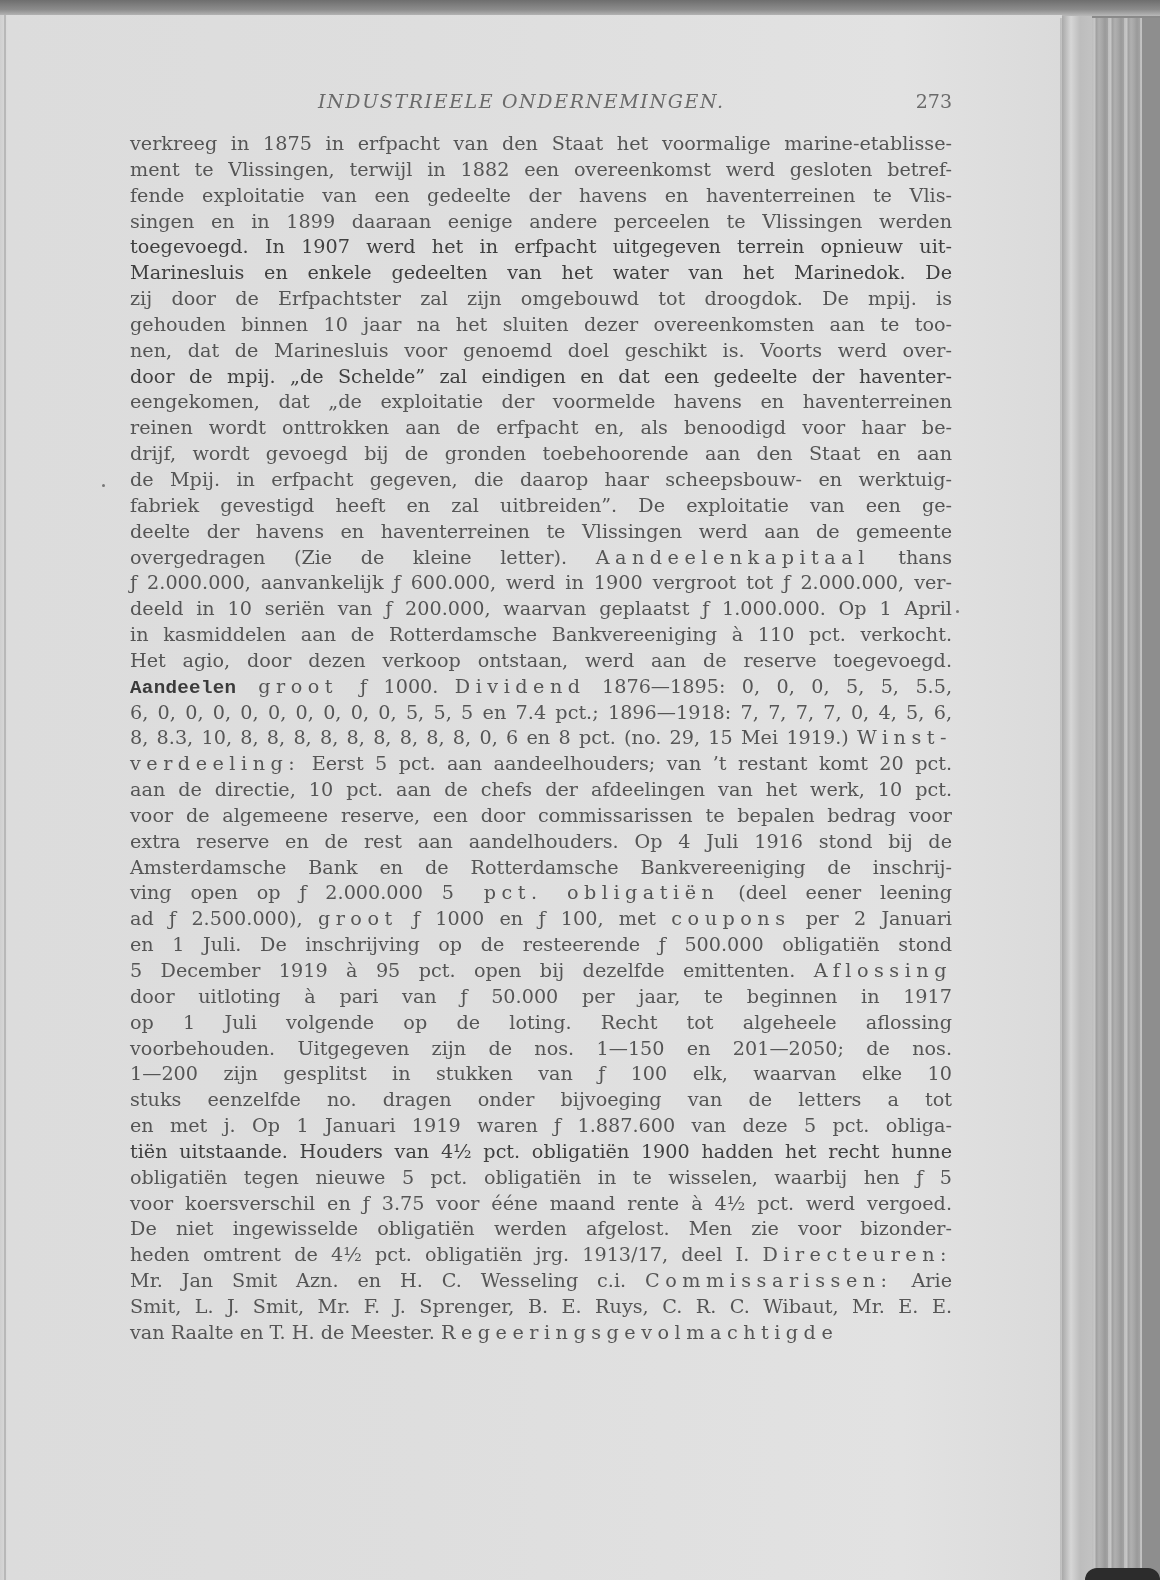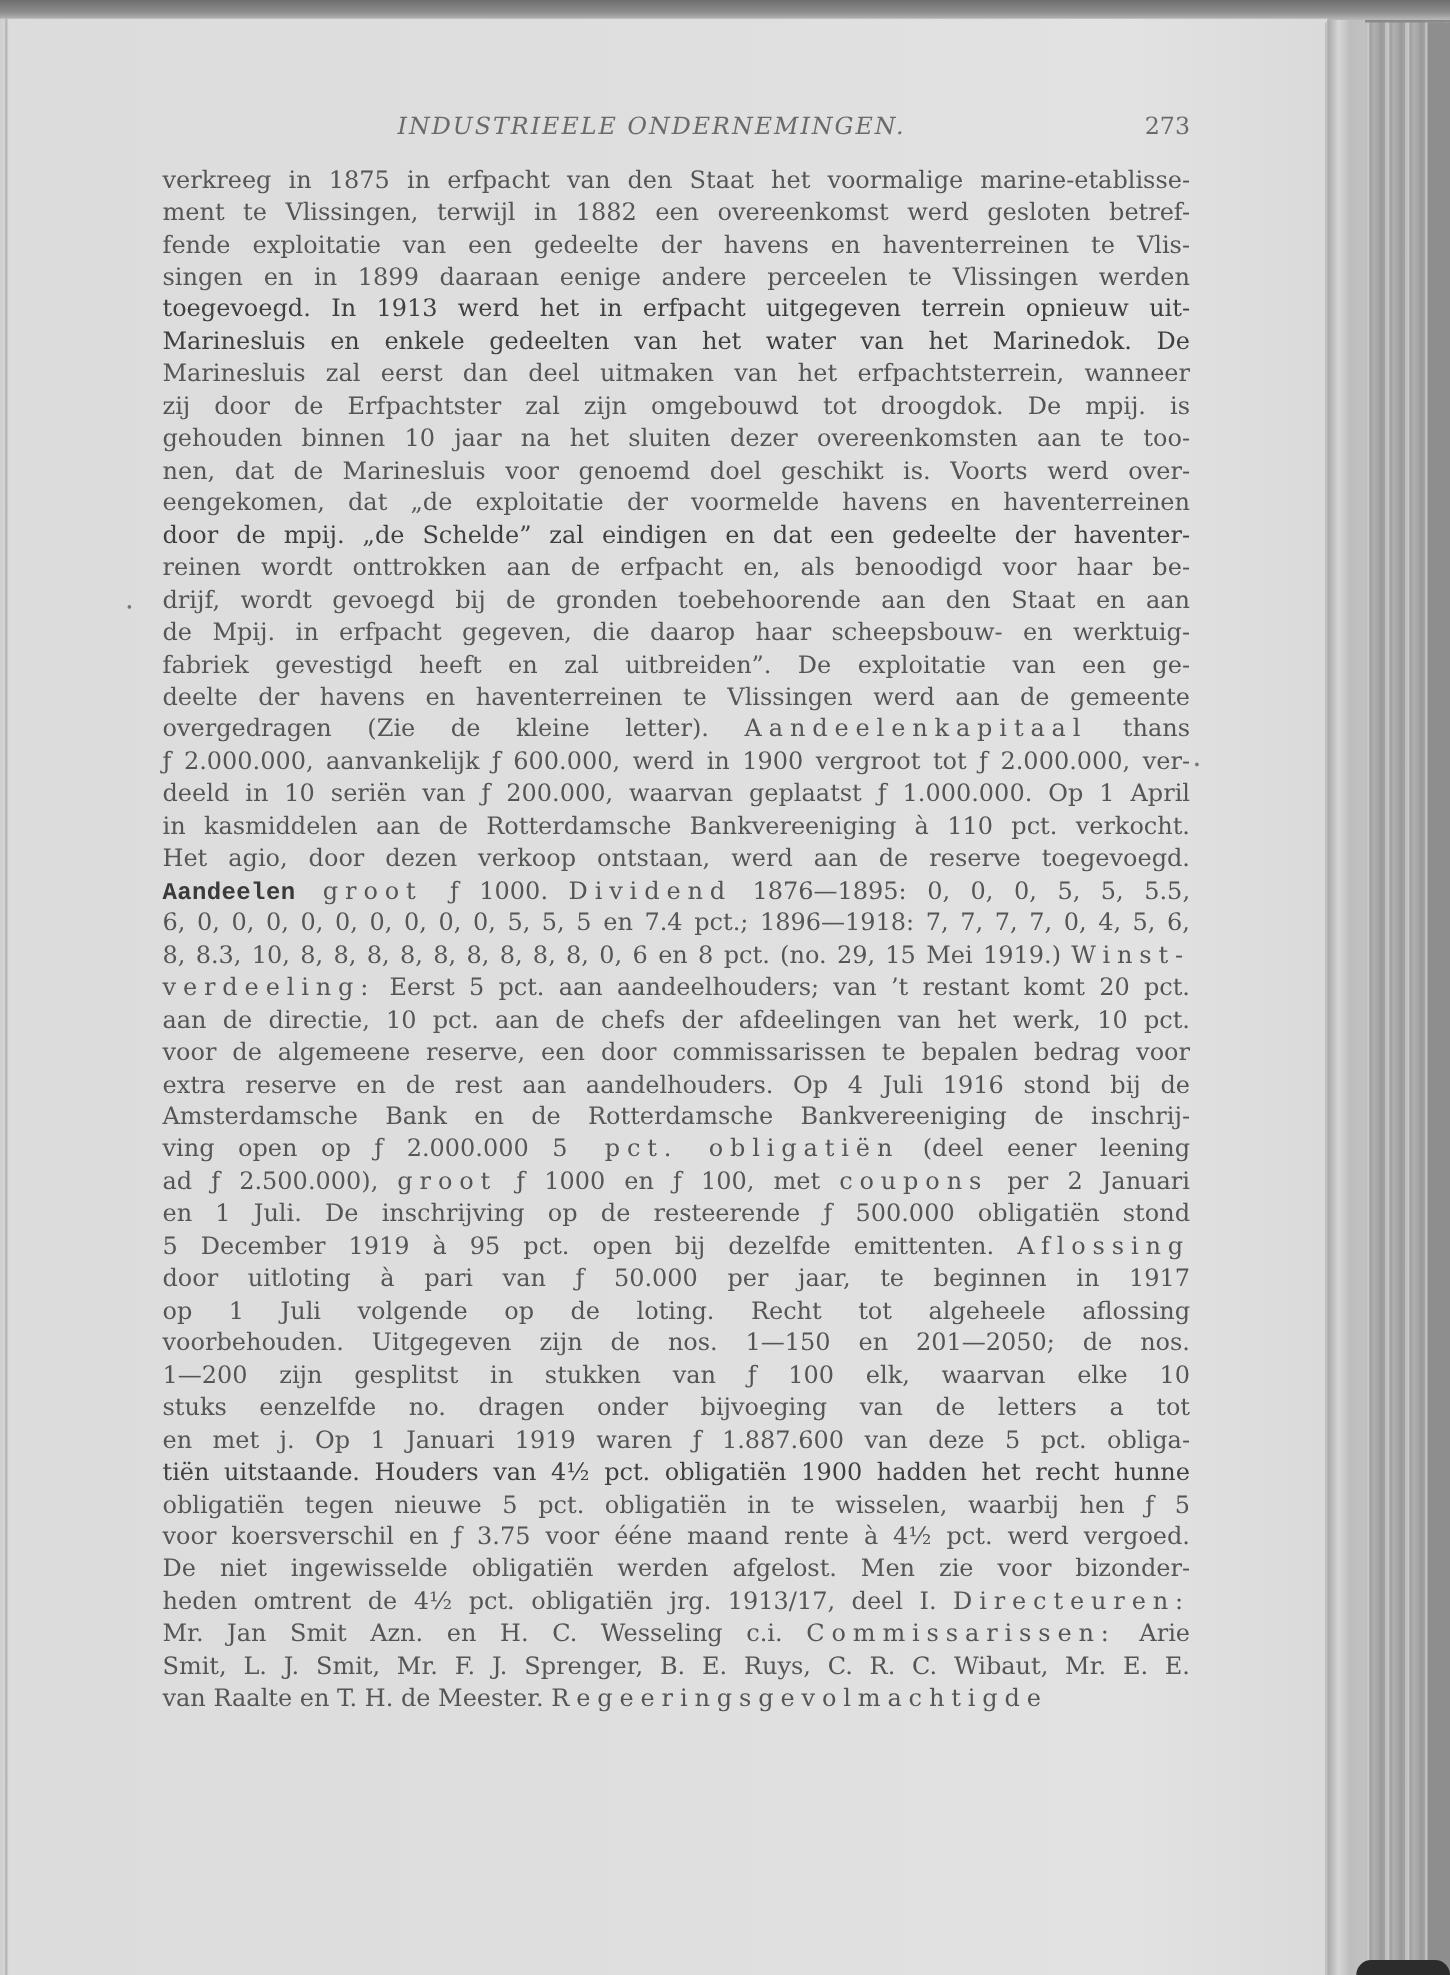--- a/index.html
+++ b/index.html
@@ -84,28 +84,27 @@
 </div>
 
 <div class="margin-dot" style="left:102px; top:484px;"></div>
 <div class="margin-dot" style="left:956px; top:610px;"></div>
 
 <div class="body-text">
   <span class="line">verkreeg in 1875 in erfpacht van den Staat het voormalige marine-etablisse-</span>
   <span class="line">ment te Vlissingen, terwijl in 1882 een overeenkomst werd gesloten betref-</span>
   <span class="line">fende exploitatie van een gedeelte der havens en haventerreinen te Vlis-</span>
   <span class="line">singen en in 1899 daaraan eenige andere perceelen te Vlissingen werden</span>
-  <span class="line dark">toegevoegd. In 1913 werd het in erfpacht uitgegeven terrein opnieuw uit-</span>
+  <span class="line dark">toegevoegd. In 1907 werd het in erfpacht uitgegeven terrein opnieuw uit-</span>
   <span class="line dark">Marinesluis en enkele gedeelten van het water van het Marinedok. De</span>
-  <span class="line">Marinesluis zal eerst dan deel uitmaken van het erfpachtsterrein, wanneer</span>
   <span class="line">zij door de Erfpachtster zal zijn omgebouwd tot droogdok. De mpij. is</span>
   <span class="line">gehouden binnen 10 jaar na het sluiten dezer overeenkomsten aan te too-</span>
   <span class="line">nen, dat de Marinesluis voor genoemd doel geschikt is. Voorts werd over-</span>
+  <span class="line dark">door de mpij. „de Schelde” zal eindigen en dat een gedeelte der haventer-</span>
   <span class="line">eengekomen, dat „de exploitatie der voormelde havens en haventerreinen</span>
-  <span class="line dark">door de mpij. „de Schelde” zal eindigen en dat een gedeelte der haventer-</span>
   <span class="line">reinen wordt onttrokken aan de erfpacht en, als benoodigd voor haar be-</span>
   <span class="line">drijf, wordt gevoegd bij de gronden toebehoorende aan den Staat en aan</span>
   <span class="line">de Mpij. in erfpacht gegeven, die daarop haar scheepsbouw- en werktuig-</span>
   <span class="line">fabriek gevestigd heeft en zal uitbreiden”. De exploitatie van een ge-</span>
   <span class="line">deelte der havens en haventerreinen te Vlissingen werd aan de gemeente</span>
   <span class="line"><span>overgedragen (Zie de kleine letter). </span><span class="spaced">Aandeelenkapitaal</span><span> thans</span></span>
   <span class="line">ƒ 2.000.000, aanvankelijk ƒ 600.000, werd in 1900 vergroot tot ƒ 2.000.000, ver-</span>
   <span class="line">deeld in 10 seriën van ƒ 200.000, waarvan geplaatst ƒ 1.000.000. Op 1 April</span>
   <span class="line">in kasmiddelen aan de Rotterdamsche Bankvereeniging à 110 pct. verkocht.</span>
   <span class="line">Het agio, door dezen verkoop ontstaan, werd aan de reserve toegevoegd.</span>

